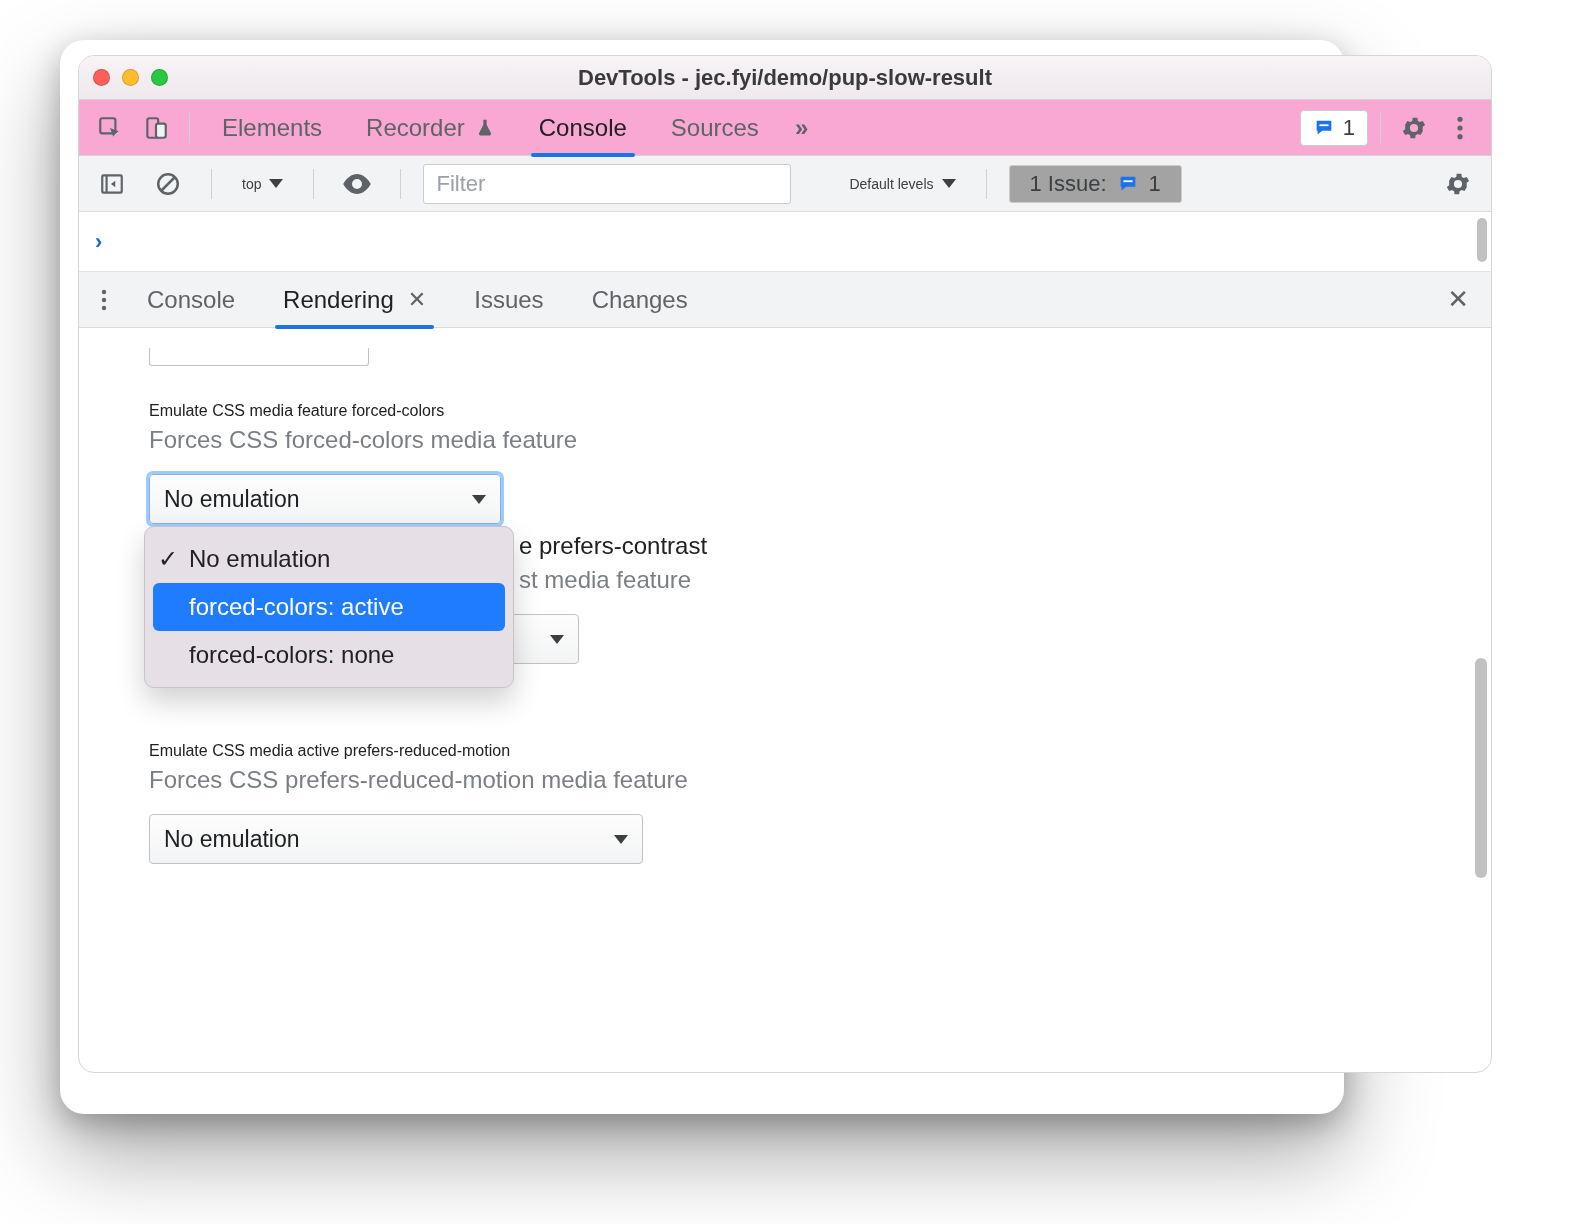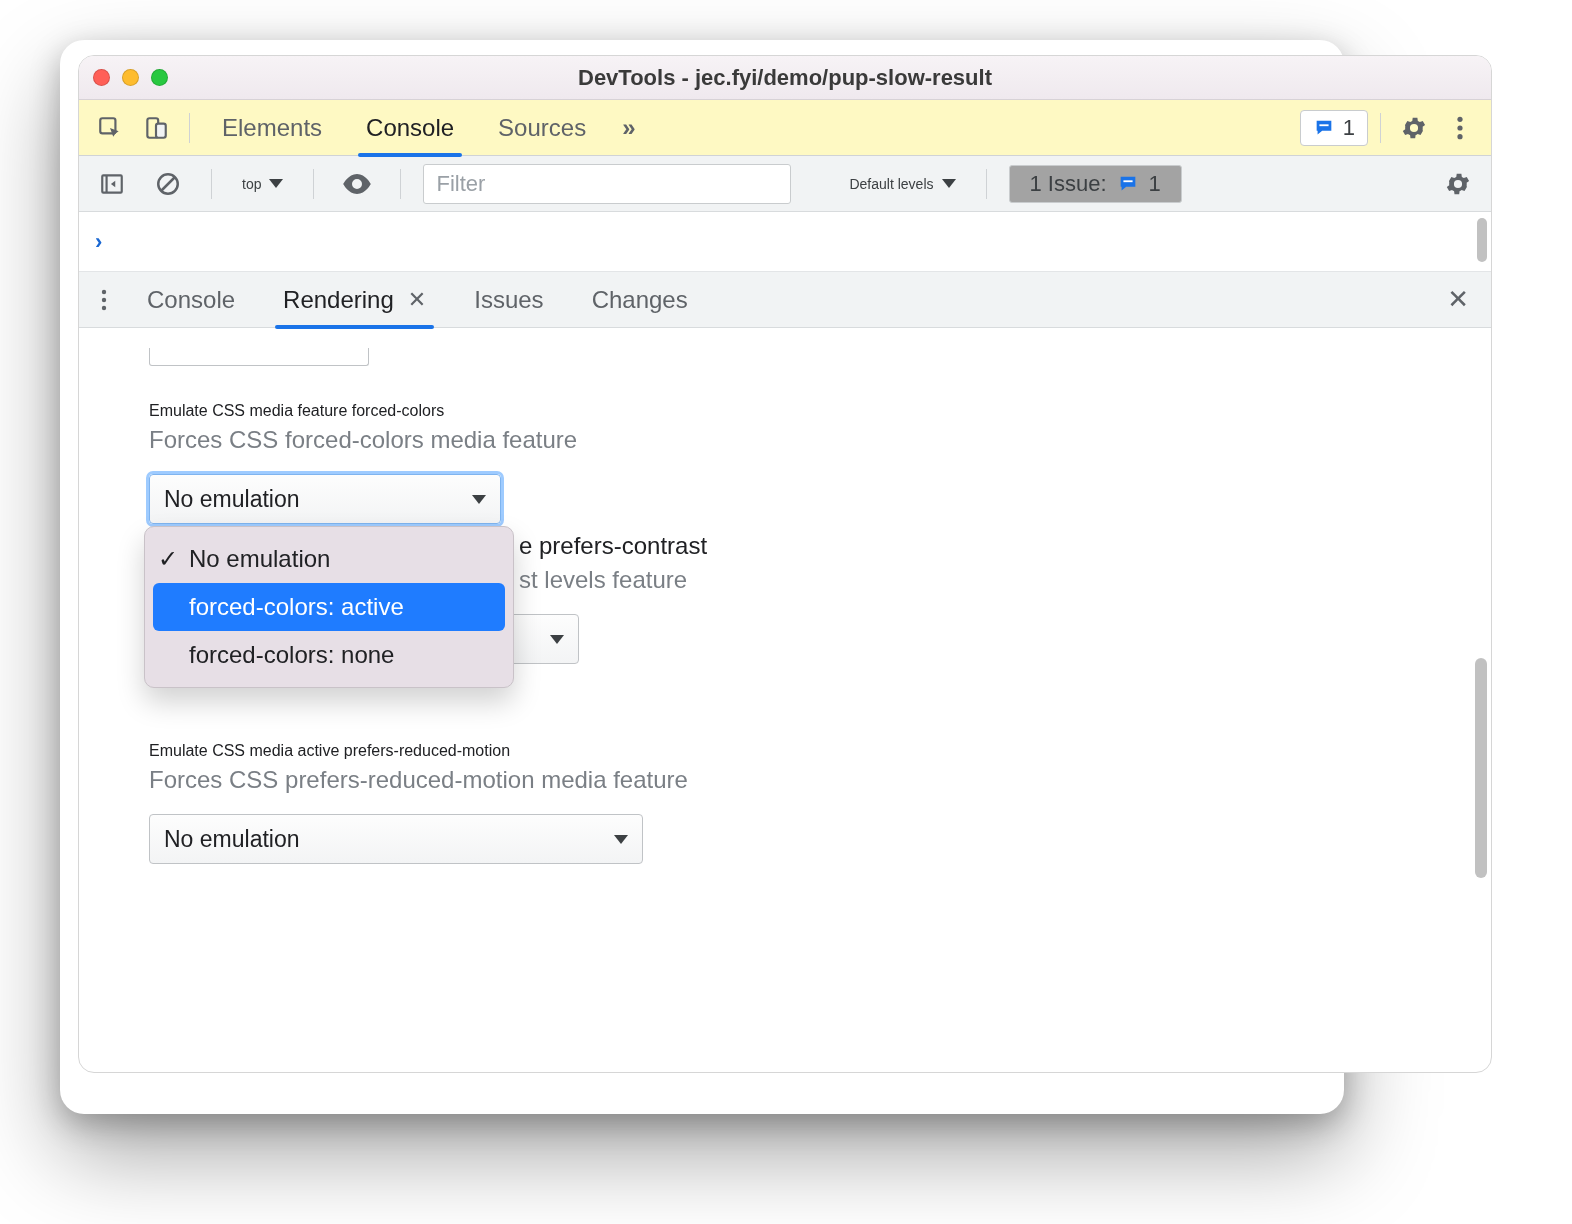--- a/index.html
+++ b/index.html
@@ -9,21 +9,21 @@
   .window { position: absolute; left: 78px; top: 55px; width: 1414px; height: 1018px; background: #fff; border-radius: 16px; overflow: hidden; border: 1px solid #d6d6d6; }
   
   .titlebar { height: 44px; background: linear-gradient(#f7f3f6,#efe9ee); border-bottom: 1px solid #d7d2d6; display: flex; align-items: center; padding: 0 14px; position: relative; }
   .traffic { display: flex; gap: 12px; }
   .tl { width: 17px; height: 17px; border-radius: 50%; border: 1px solid rgba(0,0,0,.15); }
   .tl.red { background: #ff5f57; }
   .tl.yellow { background: #febc2e; }
   .tl.green { background: #28c840; }
   .title { position: absolute; left: 0; right: 0; text-align: center; font-size: 22px; font-weight: 600; color: #3a3a3a; pointer-events: none; }
   
-  .tabstrip { height: 56px; background: #fef9c3; border-bottom: 1px solid #d0d3d6; display: flex; align-items: center; padding: 0 10px; gap: 4px; }
+  .tabstrip { height: 56px; background: #f9a8d4; border-bottom: 1px solid #d0d3d6; display: flex; align-items: center; padding: 0 10px; gap: 4px; }
   .iconbtn { width: 42px; height: 40px; display: inline-flex; align-items: center; justify-content: center; color: #5f6368; border-radius: 4px; }
   .vsep { width: 1px; height: 30px; background: #cfd2d5; margin: 0 8px; }
   .tab { font-size: 24px; color: #5f6368; padding: 0 20px; height: 56px; display: inline-flex; align-items: center; gap: 10px; position: relative; }
   .tab.active { color: #202124; }
   .tab.active::after { content: ""; position: absolute; left: 12px; right: 12px; bottom: -1px; height: 4px; background: #1a73e8; border-radius: 2px; }
   .flex-spacer { flex: 1; }
   .badge-btn { display: inline-flex; align-items: center; gap: 8px; border: 1px solid #c9ccce; background: #fff; border-radius: 4px; padding: 2px 12px; height: 36px; font-size: 22px; color: #3c4043; }
   .speech-icon { width: 22px; height: 22px; }
   
   .ctoolbar { height: 56px; background: #f1f3f4; border-bottom: 1px solid #d8dbdd; display: flex; align-items: center; padding: 0 12px; gap: 14px; }
@@ -90,20 +90,28 @@
         <svg width="26" height="26" viewBox="0 0 24 24" fill="none" stroke="#5f6368" stroke-width="2">
             <rect x="4" y="3" width="10" height="18" rx="2"></rect>
             <rect x="12" y="8" width="9" height="13" rx="2" fill="#f1f3f4"></rect>
           </svg>
       </span>
       <span class="vsep"></span>
 
       <span class="tab">
           <span>Elements</span>
         </span>
+      <span class="tab">
+        <span>Recorder</span>
+        <span>
+            <svg width="20" height="22" viewBox="0 0 24 24" fill="#5f6368">
+              <path d="M10 2h4v6l5 10a2 2 0 0 1-1.8 3H6.8A2 2 0 0 1 5 18L10 8V2z"></path>
+            </svg>
+          </span>
+      </span>
       <span class="tab active">
           <span>Console</span>
         </span>
       <span class="tab">
           <span>Sources</span>
         </span>
       <span class="tab" style="padding:0 12px;font-weight:600;">»</span>
 
       <span class="flex-spacer"></span>
 
@@ -220,21 +228,21 @@
         <div class="section-title">Emulate CSS media feature forced-colors</div>
         <div class="section-sub">Forces CSS forced-colors media feature</div>
         <div style="position:relative; display:inline-block;">
           <div class="select focused">
             <span>No emulation</span>
             <span class="tri"></span>
           </div>
 
           
           <span class="behind">e prefers-contrast</span>
-          <span class="behind2">st levels feature</span>
+          <span class="behind2">st media feature</span>
           <div class="behind-select">
             <span>No emulation</span>
             <span class="tri"></span>
           </div>
 
           
           <div class="popup">
             <div class="opt">
               <span class="chk">✓</span>
               <span>No emulation</span>

